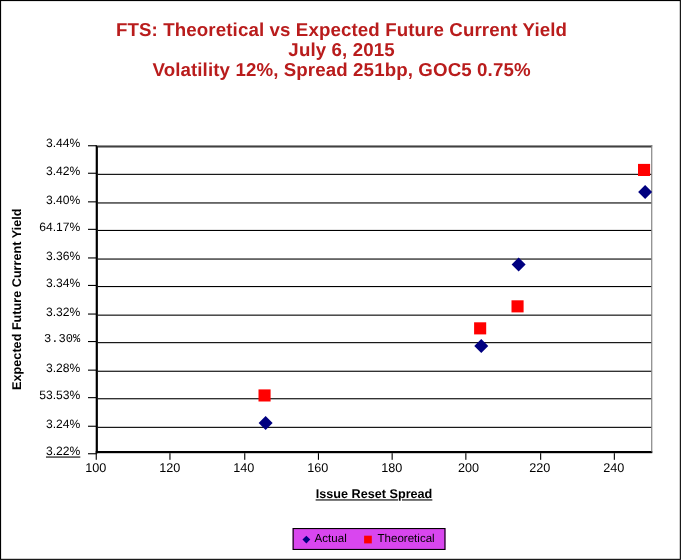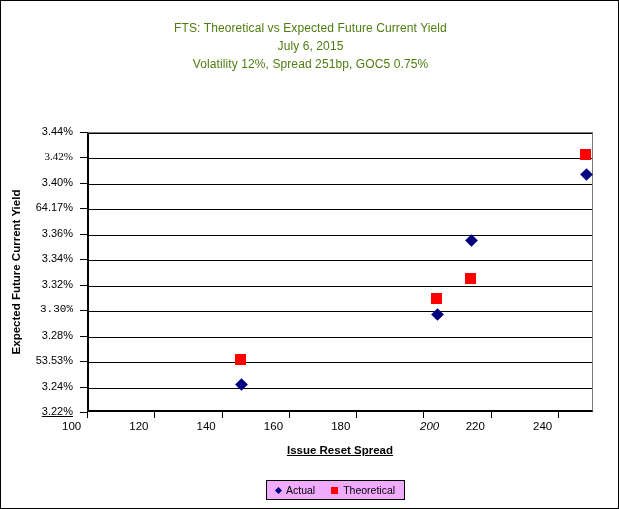--- a/index.html
+++ b/index.html
@@ -20,23 +20,23 @@
 
   
   #title-block {
     position: absolute;
     left: 0;
     top: 18px;
     width: 619px;
     text-align: center;
   }
   #title-block .tline {
-    font-size: 12px;
-    font-weight: normal;
-    color: #4d7c0f;
+    font-size: 17px;
+    font-weight: bold;
+    color: #b91c1c;
     line-height: 18px;
     letter-spacing: 0.1px;
     white-space: nowrap;
   }
 
   
   #y-axis-title {
     position: absolute;
     left: 4px;
     top: 131px;
@@ -110,21 +110,21 @@
     top: 411px;
     height: 6px;
     width: 0;
     border-left: 1px solid #000000;
   }
   .x-tick-label {
     position: absolute;
     top: 419px;
     width: 50px;
     margin-left: -25px;
-    text-align: left;
+    text-align: center;
     font-size: 11.5px;
     color: #000000;
   }
 
   
   .marker {
     position: absolute;
   }
   .marker-square {
     width: 11px;
@@ -141,21 +141,21 @@
     background: #000080;
     transform: rotate(45deg);
   }
 
   
   #legend {
     position: absolute;
     left: 265px;
     top: 479px;
     border: 1px solid #000000;
-    background: #f0abfc;
+    background: #d946ef;
     padding: 3px 9px 3px 9px;
     display: flex;
     align-items: center;
     gap: 16px;
   }
   .legend-entry {
     display: flex;
     align-items: center;
     gap: 5px;
     font-size: 10.5px;
@@ -228,35 +228,35 @@
       <div class="y-tick-label" style="top: 277.727px;">3.32%</div>
       <div class="y-tick" style="top: 258.273px;"></div>
       <div class="y-tick-label" style="top: 252.273px;">3.34%</div>
       <div class="y-tick" style="top: 232.818px;"></div>
       <div class="y-tick-label" style="top: 226.818px;">3.36%</div>
       <div class="y-tick" style="top: 207.364px;"></div>
       <div class="y-tick-label" style="top: 201.364px;">64.17%</div>
       <div class="y-tick" style="top: 181.909px;"></div>
       <div class="y-tick-label" style="top: 175.909px;">3.40%</div>
       <div class="y-tick" style="top: 156.455px;"></div>
-      <div class="y-tick-label" style="top: 150.455px; font-family: Liberation Serif, serif;">3.42%</div>
+      <div class="y-tick-label" style="top: 150.455px;">3.42%</div>
       <div class="y-tick" style="top: 131px;"></div>
       <div class="y-tick-label" style="top: 125px;">3.44%</div>
       <div class="x-tick" style="left: 86px;"></div>
       <div class="x-tick-label" style="left: 86px;">100</div>
       <div class="x-tick" style="left: 153.287px;"></div>
       <div class="x-tick-label" style="left: 153.287px;">120</div>
       <div class="x-tick" style="left: 220.574px;"></div>
       <div class="x-tick-label" style="left: 220.574px;">140</div>
       <div class="x-tick" style="left: 287.862px;"></div>
       <div class="x-tick-label" style="left: 287.862px;">160</div>
       <div class="x-tick" style="left: 355.149px;"></div>
       <div class="x-tick-label" style="left: 355.149px;">180</div>
       <div class="x-tick" style="left: 422.436px;"></div>
-      <div class="x-tick-label" style="left: 444px; font-style: italic;">200</div>
+      <div class="x-tick-label" style="left: 425px;">200</div>
       <div class="x-tick" style="left: 489.723px;"></div>
       <div class="x-tick-label" style="left: 489.723px;">220</div>
       <div class="x-tick" style="left: 557.011px;"></div>
       <div class="x-tick-label" style="left: 557.011px;">240</div>
     </div>
 
   <div id="legend">
     <div class="legend-entry">
       <span class="legend-swatch-diamond"></span>
       <span>Actual</span>

